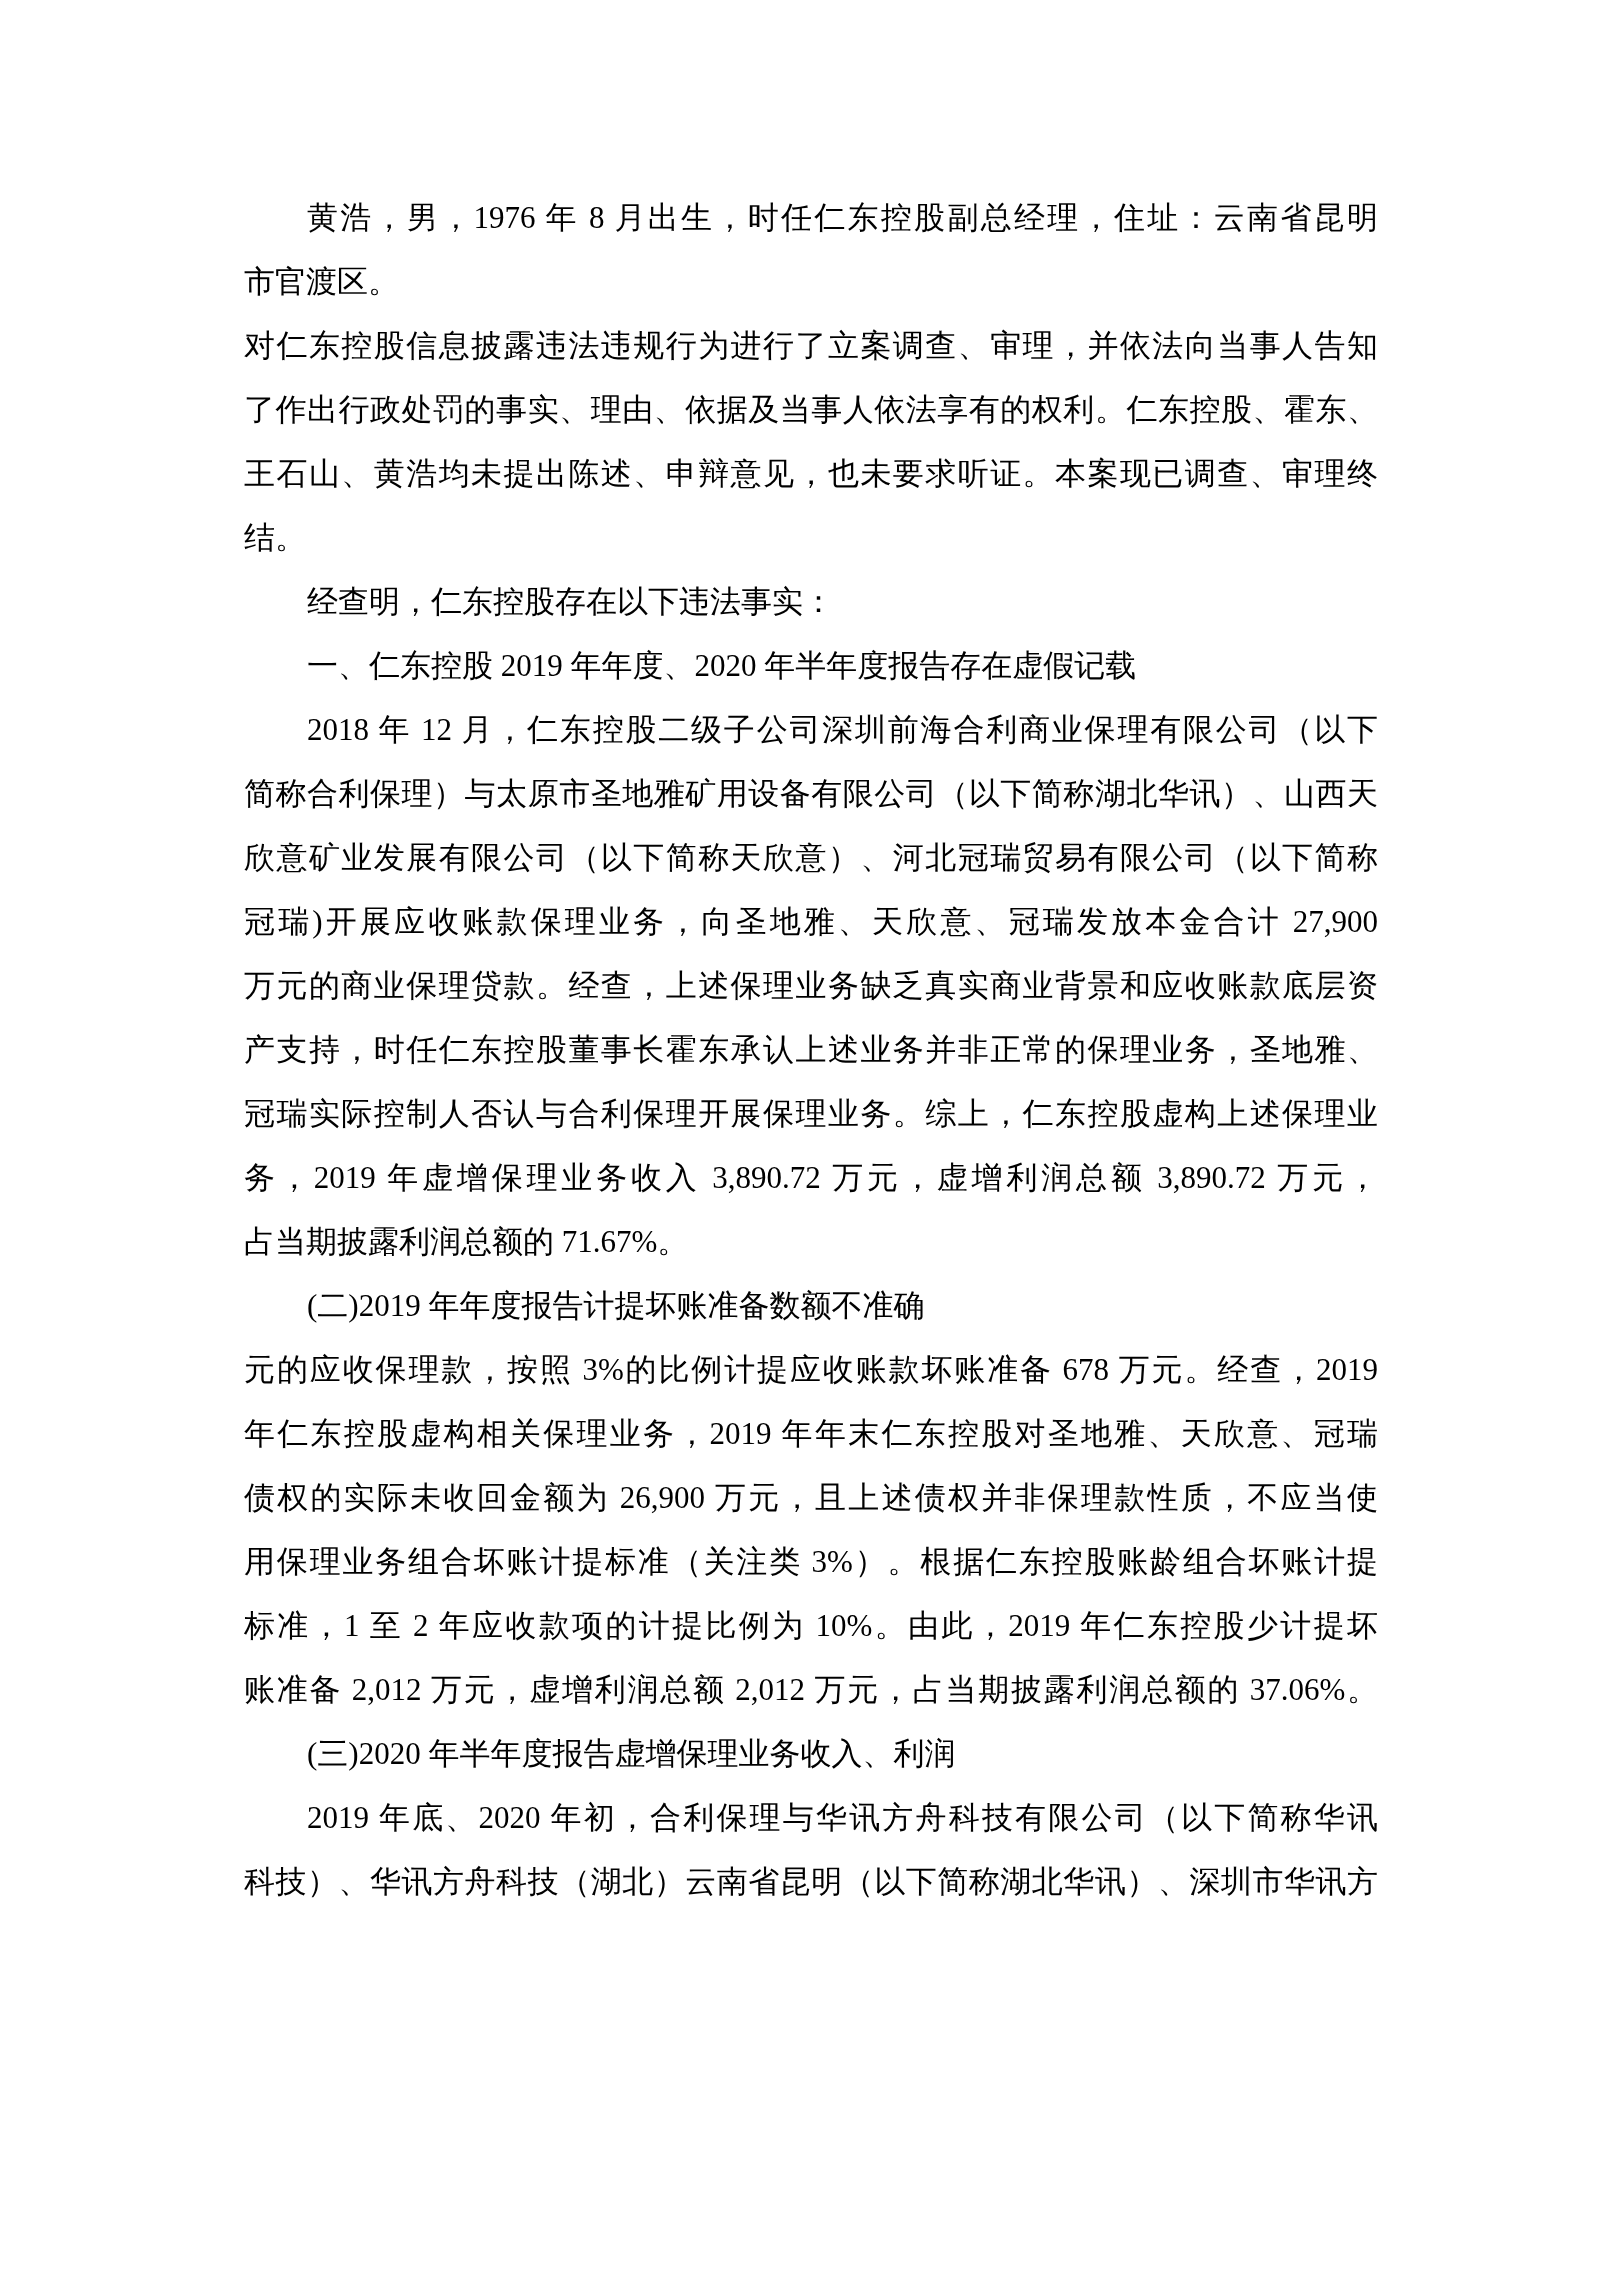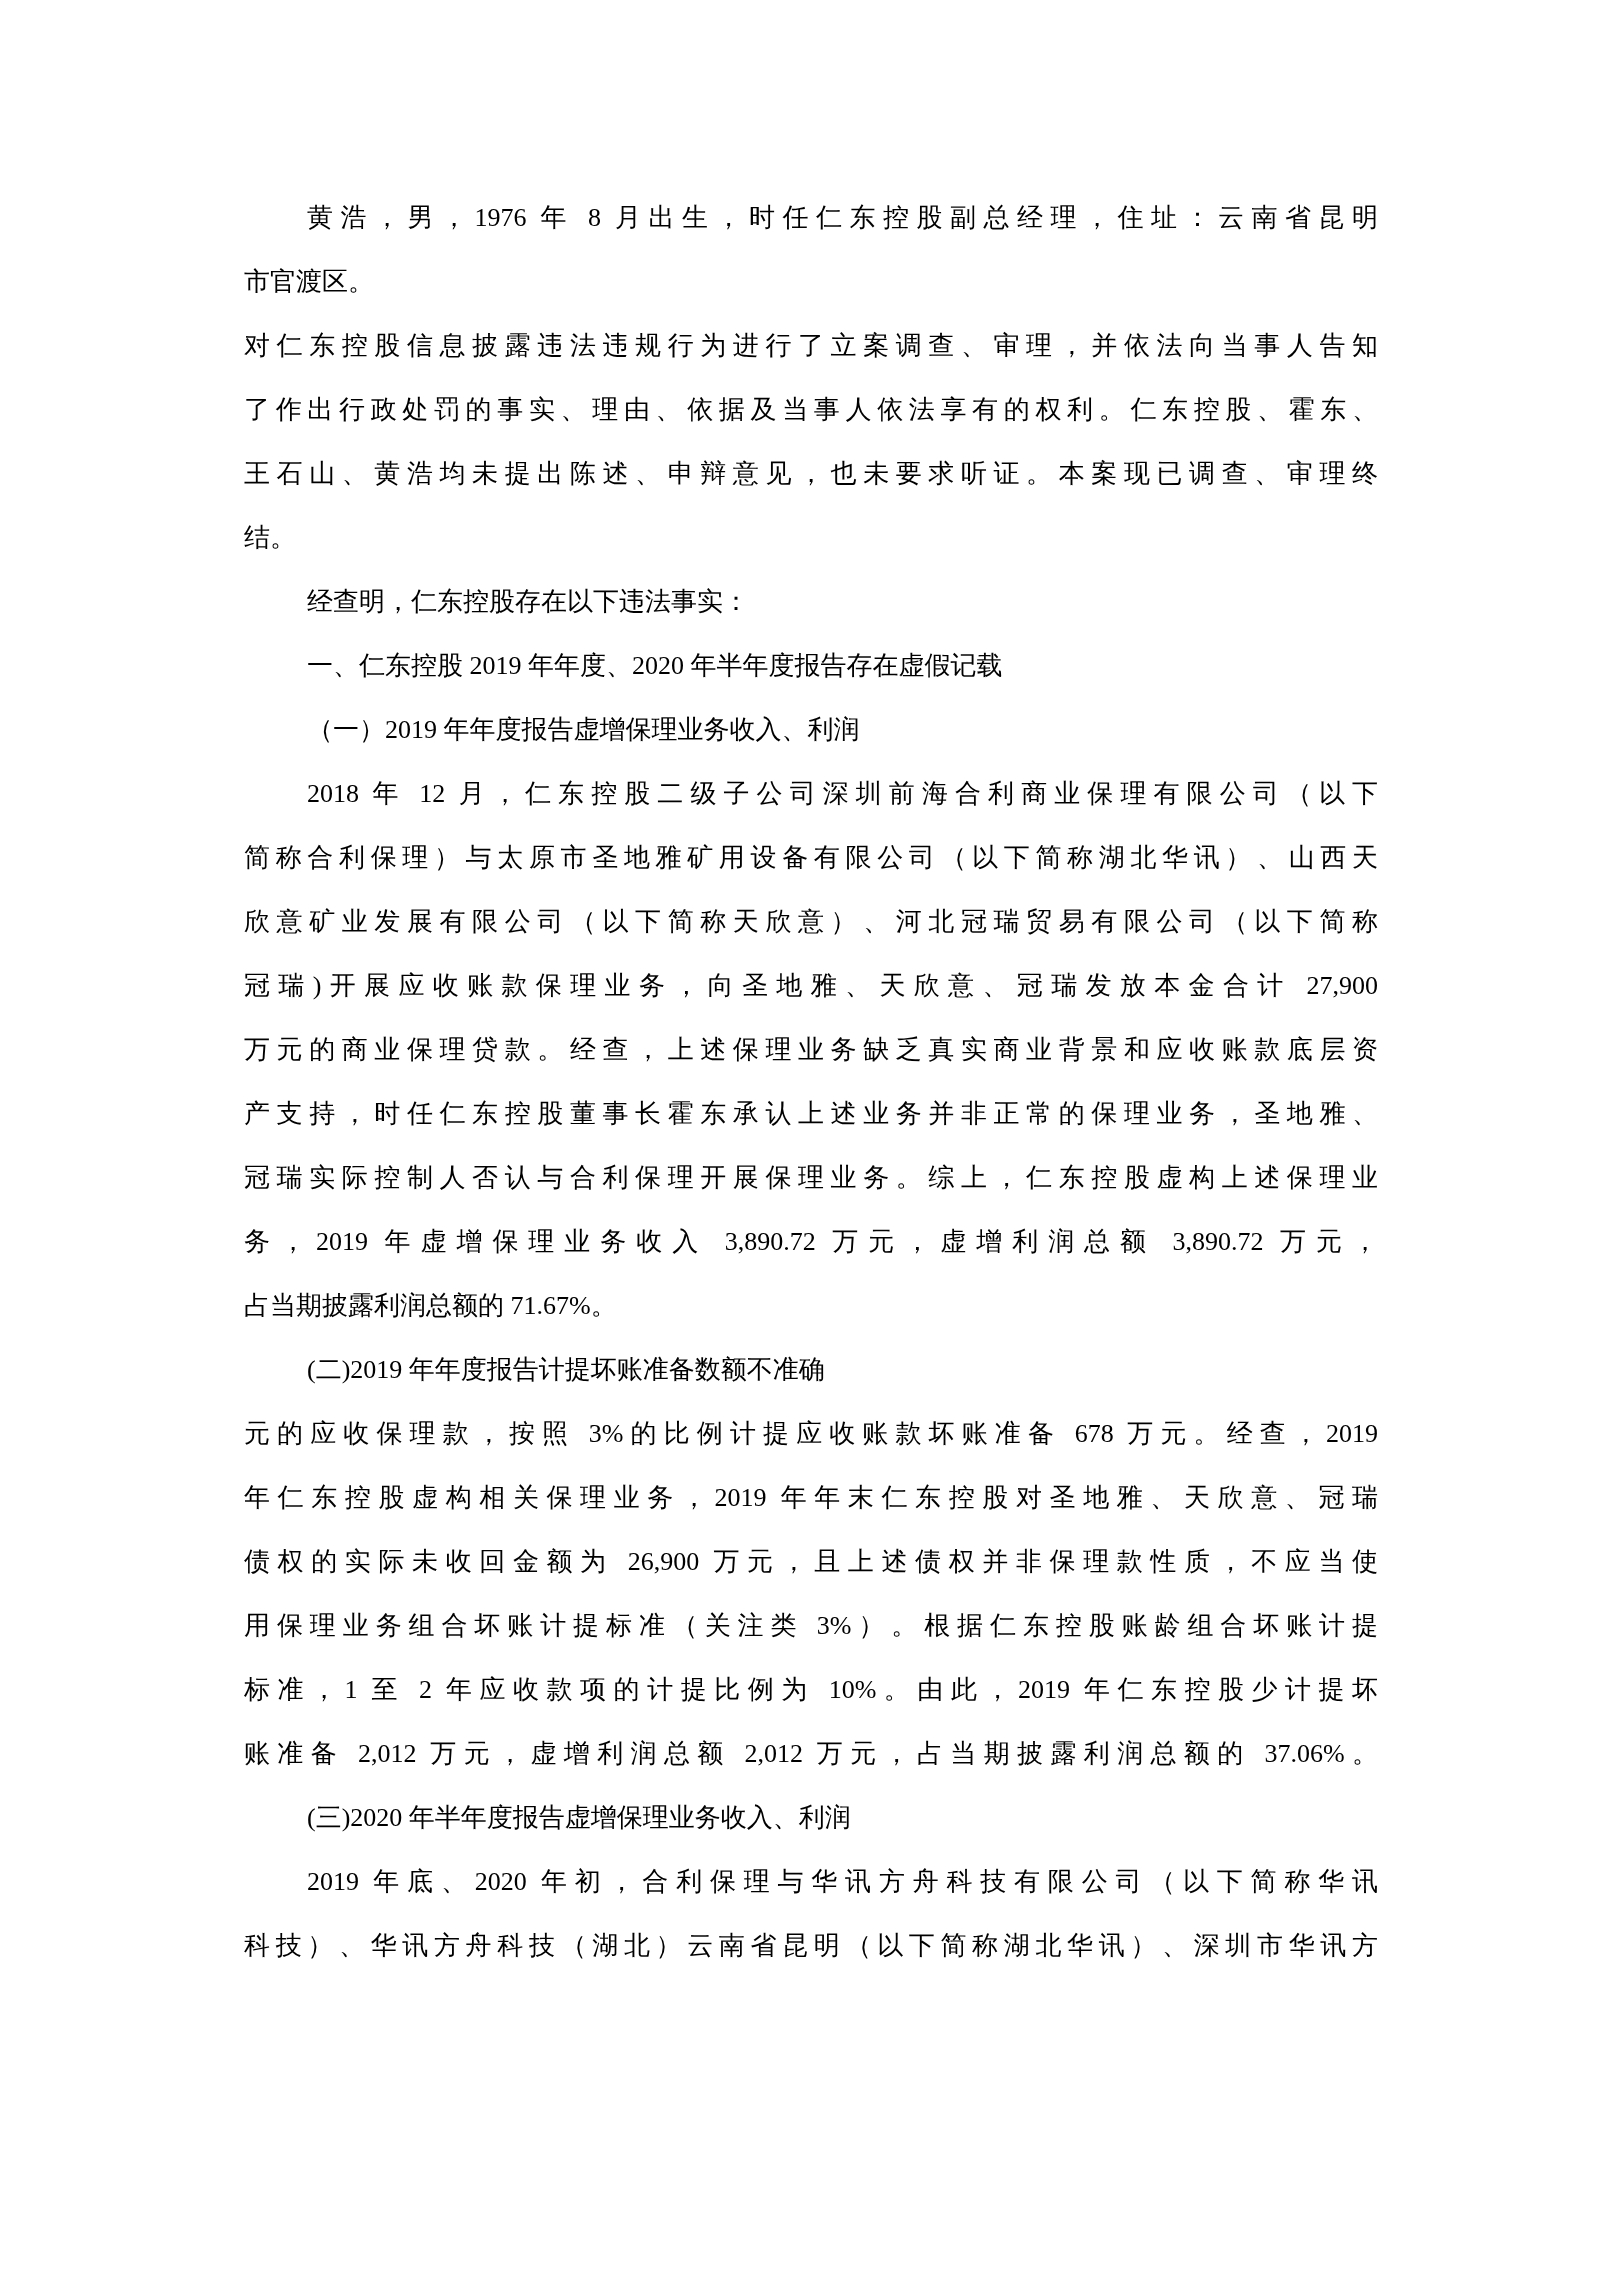--- a/index.html
+++ b/index.html
@@ -18,21 +18,21 @@
     height: 2295px;
     background: #ffffff;
     padding: 186px 245px 0 244px;
   }
   .text-block {
     width: 100%;
   }
   .line {
     height: 64px;
     line-height: 64px;
-    font-size: 26px;
+    font-size: 31px;
     white-space: normal;
     overflow: hidden;
     text-align: justify;
     text-justify: inter-ideograph;
   }
   .line.fill {
     text-align-last: justify;
   }
   .line.nofill {
     text-align: left;
@@ -48,21 +48,20 @@
 <div class="page">
   <div class="text-block">
       <div class="line fill indent">黄浩，男，1976 年 8 月出生，时任仁东控股副总经理，住址：云南省昆明</div>
       <div class="line nofill">市官渡区。</div>
       <div class="line fill">对仁东控股信息披露违法违规行为进行了立案调查、审理，并依法向当事人告知</div>
       <div class="line fill">了作出行政处罚的事实、理由、依据及当事人依法享有的权利。仁东控股、霍东、</div>
       <div class="line fill">王石山、黄浩均未提出陈述、申辩意见，也未要求听证。本案现已调查、审理终</div>
       <div class="line nofill">结。</div>
       <div class="line nofill indent">经查明，仁东控股存在以下违法事实：</div>
       <div class="line nofill indent">一、仁东控股 2019 年年度、2020 年半年度报告存在虚假记载</div>
-      <div class="line nofill indent">（一）2019 年年度报告虚增保理业务收入、利润</div>
       <div class="line fill indent">2018 年 12 月，仁东控股二级子公司深圳前海合利商业保理有限公司（以下</div>
       <div class="line fill">简称合利保理）与太原市圣地雅矿用设备有限公司（以下简称湖北华讯）、山西天</div>
       <div class="line fill">欣意矿业发展有限公司（以下简称天欣意）、河北冠瑞贸易有限公司（以下简称</div>
       <div class="line fill">冠瑞)开展应收账款保理业务，向圣地雅、天欣意、冠瑞发放本金合计 27,900</div>
       <div class="line fill">万元的商业保理贷款。经查，上述保理业务缺乏真实商业背景和应收账款底层资</div>
       <div class="line fill">产支持，时任仁东控股董事长霍东承认上述业务并非正常的保理业务，圣地雅、</div>
       <div class="line fill">冠瑞实际控制人否认与合利保理开展保理业务。综上，仁东控股虚构上述保理业</div>
       <div class="line fill">务，2019 年虚增保理业务收入 3,890.72 万元，虚增利润总额 3,890.72 万元，</div>
       <div class="line nofill">占当期披露利润总额的 71.67%。</div>
       <div class="line nofill indent">(二)2019 年年度报告计提坏账准备数额不准确</div>

